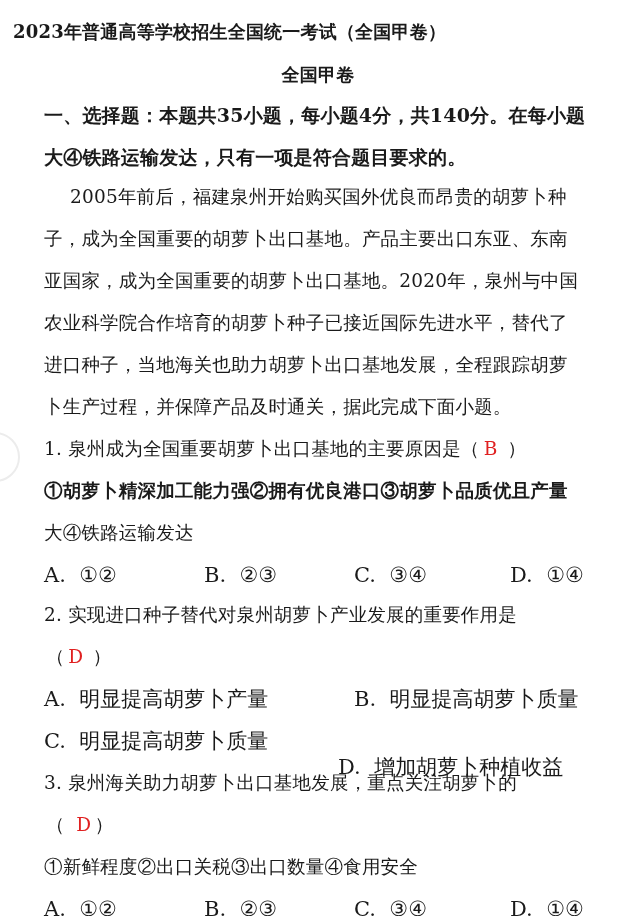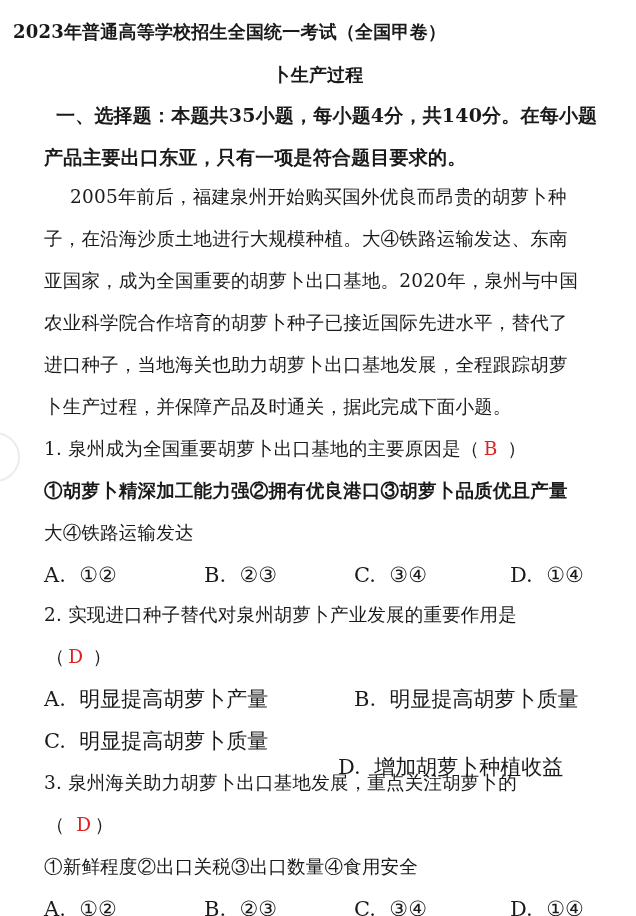--- a/index.html
+++ b/index.html
@@ -21,27 +21,27 @@
     position: absolute; left: -30px; top: 432px; width: 46px; height: 46px;
     border: 2px solid #ececec; border-radius: 50%;
   }
 </style>
 </head>
 <body>
 
 <div class="circle-deco"></div>
 
 <div class="line title" style="top:20px;">2023年普通高等学校招生全国统一考试（全国甲卷）</div>
-<div class="line subtitle" style="top:63px;">卜生产过程</div>
+<div class="line subtitle" style="top:63px;">全国甲卷</div>
 
-<div class="line bold" style="top:103px;margin-left:12px;">一、选择题：本题共35小题，每小题4分，共140分。在每小题</div>
-<div class="line bold" style="top:145px;">产品主要出口东亚，只有一项是符合题目要求的。</div>
+<div class="line bold" style="top:103px;">一、选择题：本题共35小题，每小题4分，共140分。在每小题</div>
+<div class="line bold" style="top:145px;">大④铁路运输发达，只有一项是符合题目要求的。</div>
 
 <div class="line" style="top:185px; left:70px;">2005年前后，福建泉州开始购买国外优良而昂贵的胡萝卜种</div>
-<div class="line" style="top:227px;">子，在沿海沙质土地进行大规模种植。大④铁路运输发达、东南</div>
+<div class="line" style="top:227px;">子，成为全国重要的胡萝卜出口基地。产品主要出口东亚、东南</div>
 <div class="line" style="top:269px;">亚国家，成为全国重要的胡萝卜出口基地。2020年，泉州与中国</div>
 <div class="line" style="top:311px;text-align:right;">农业科学院合作培育的胡萝卜种子已接近国际先进水平，替代了</div>
 <div class="line" style="top:353px;">进口种子，当地海关也助力胡萝卜出口基地发展，全程跟踪胡萝</div>
 <div class="line" style="top:395px;">卜生产过程，并保障产品及时通关，据此完成下面小题。</div>
 
 <div class="line" style="top:437px;">
   <span>1. 泉州成为全国重要胡萝卜出口基地的主要原因是（</span><span class="answer">B</span><span style="margin-left:6px;">）</span>
 </div>
 <div class="line" style="top:479px;font-weight:bold;">①胡萝卜精深加工能力强②拥有优良港口③胡萝卜品质优且产量</div>
 <div class="line" style="top:521px;">大④铁路运输发达</div>

